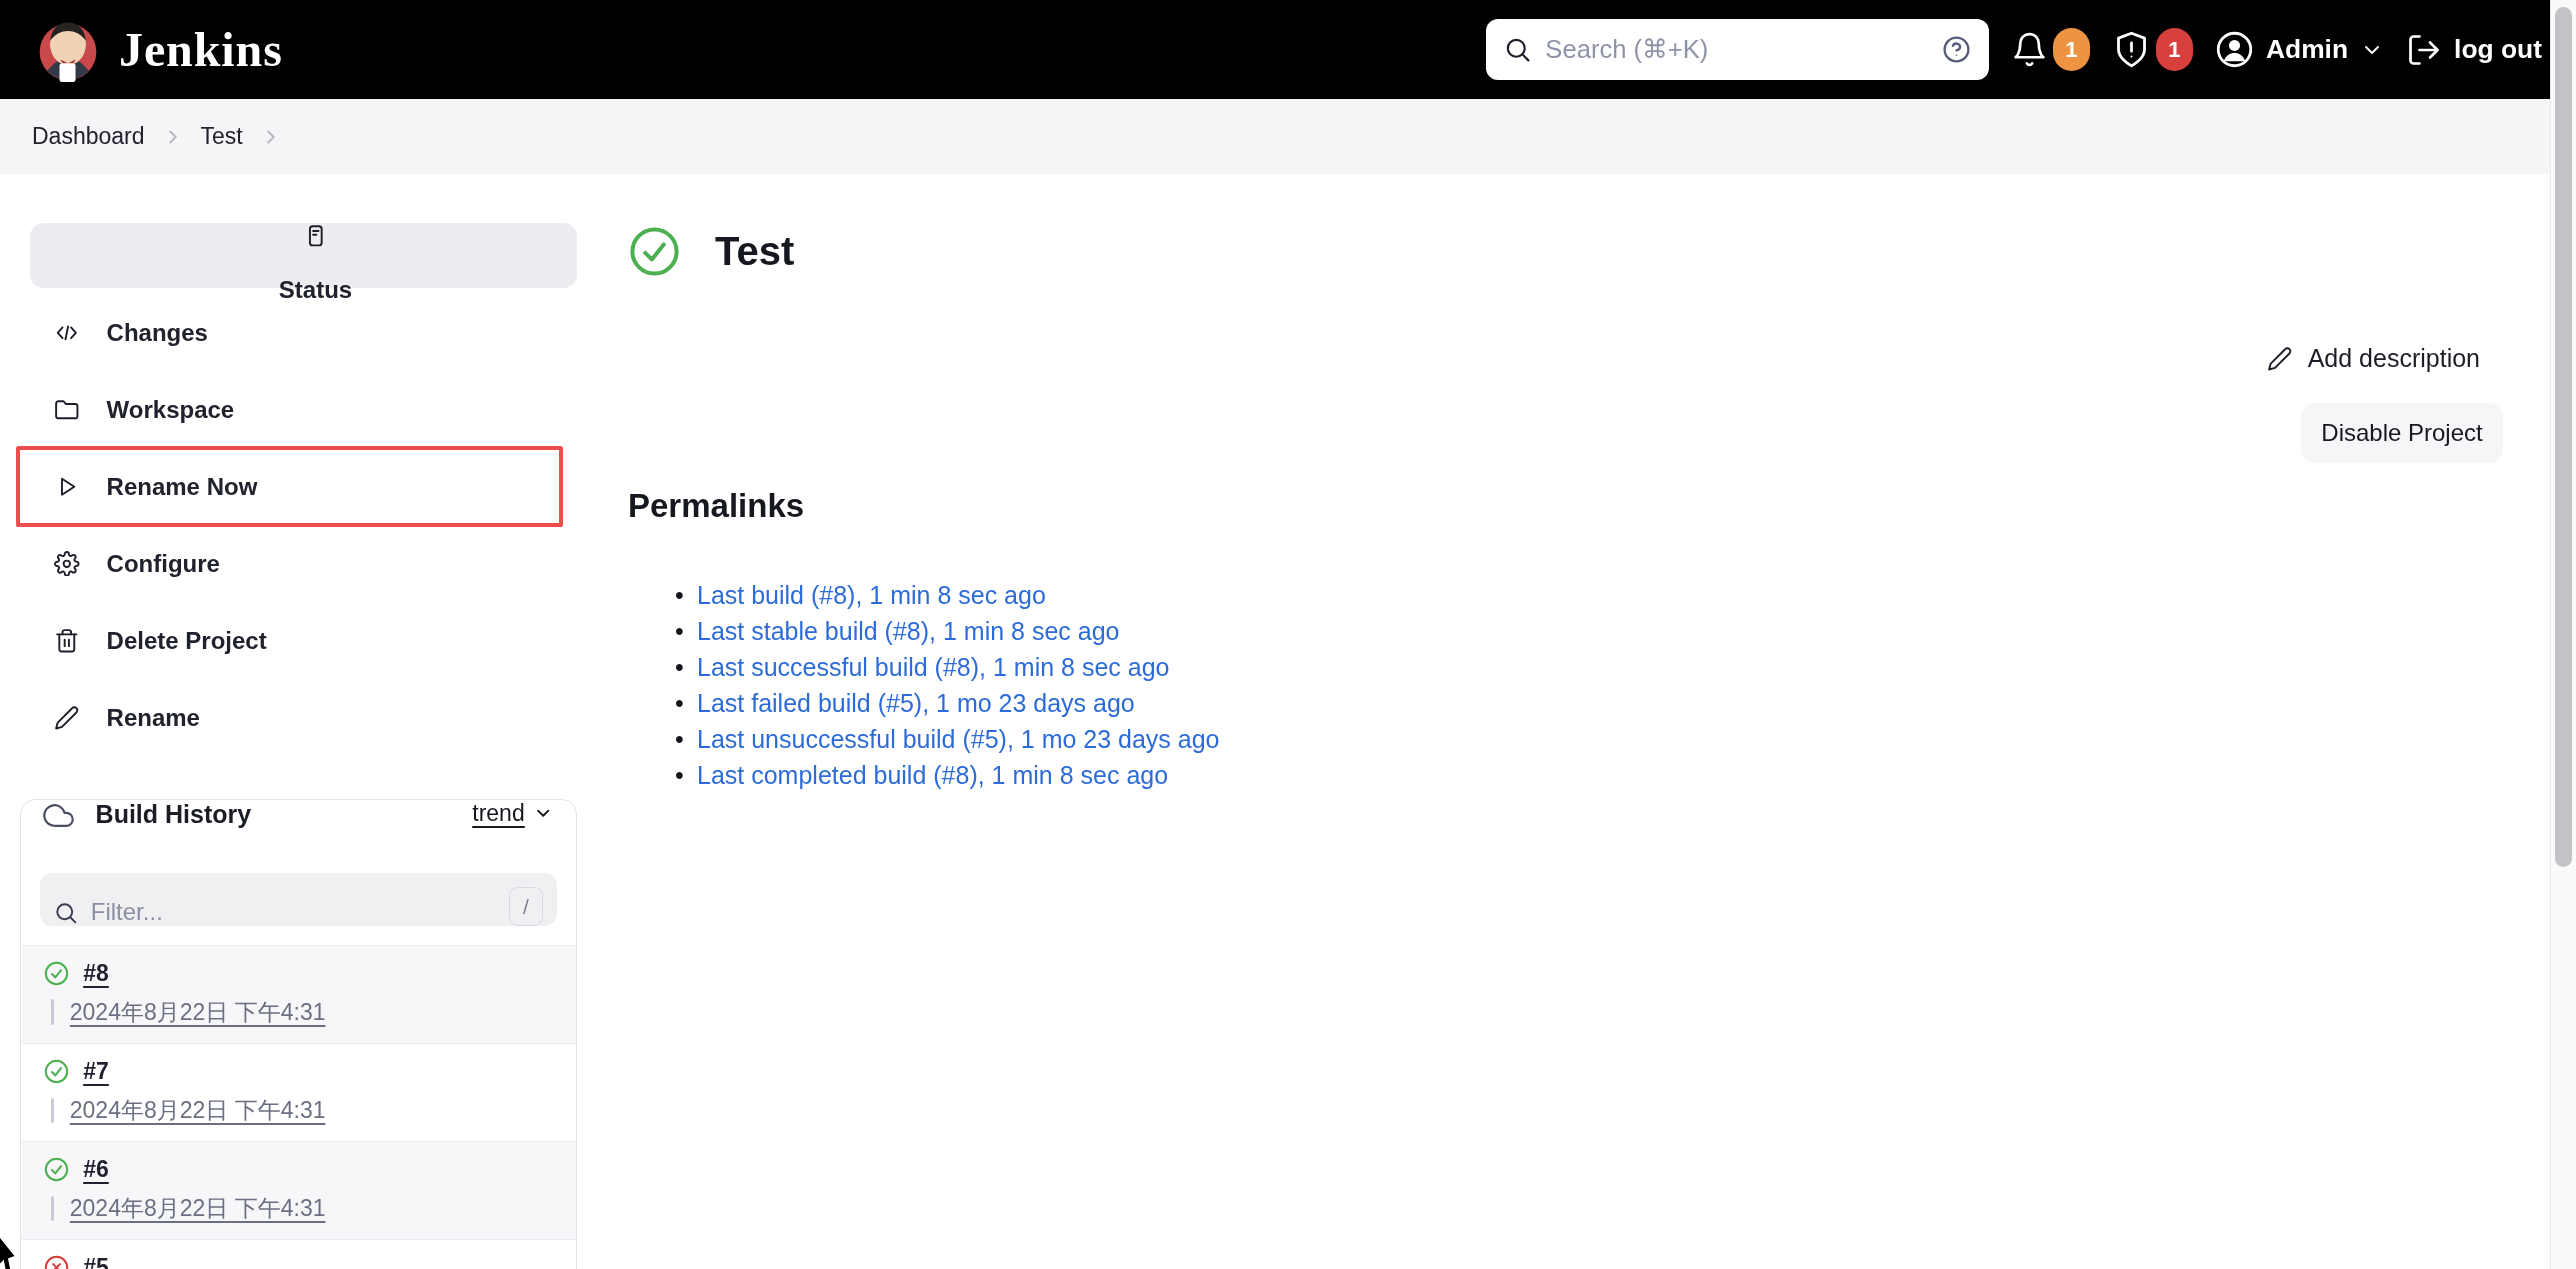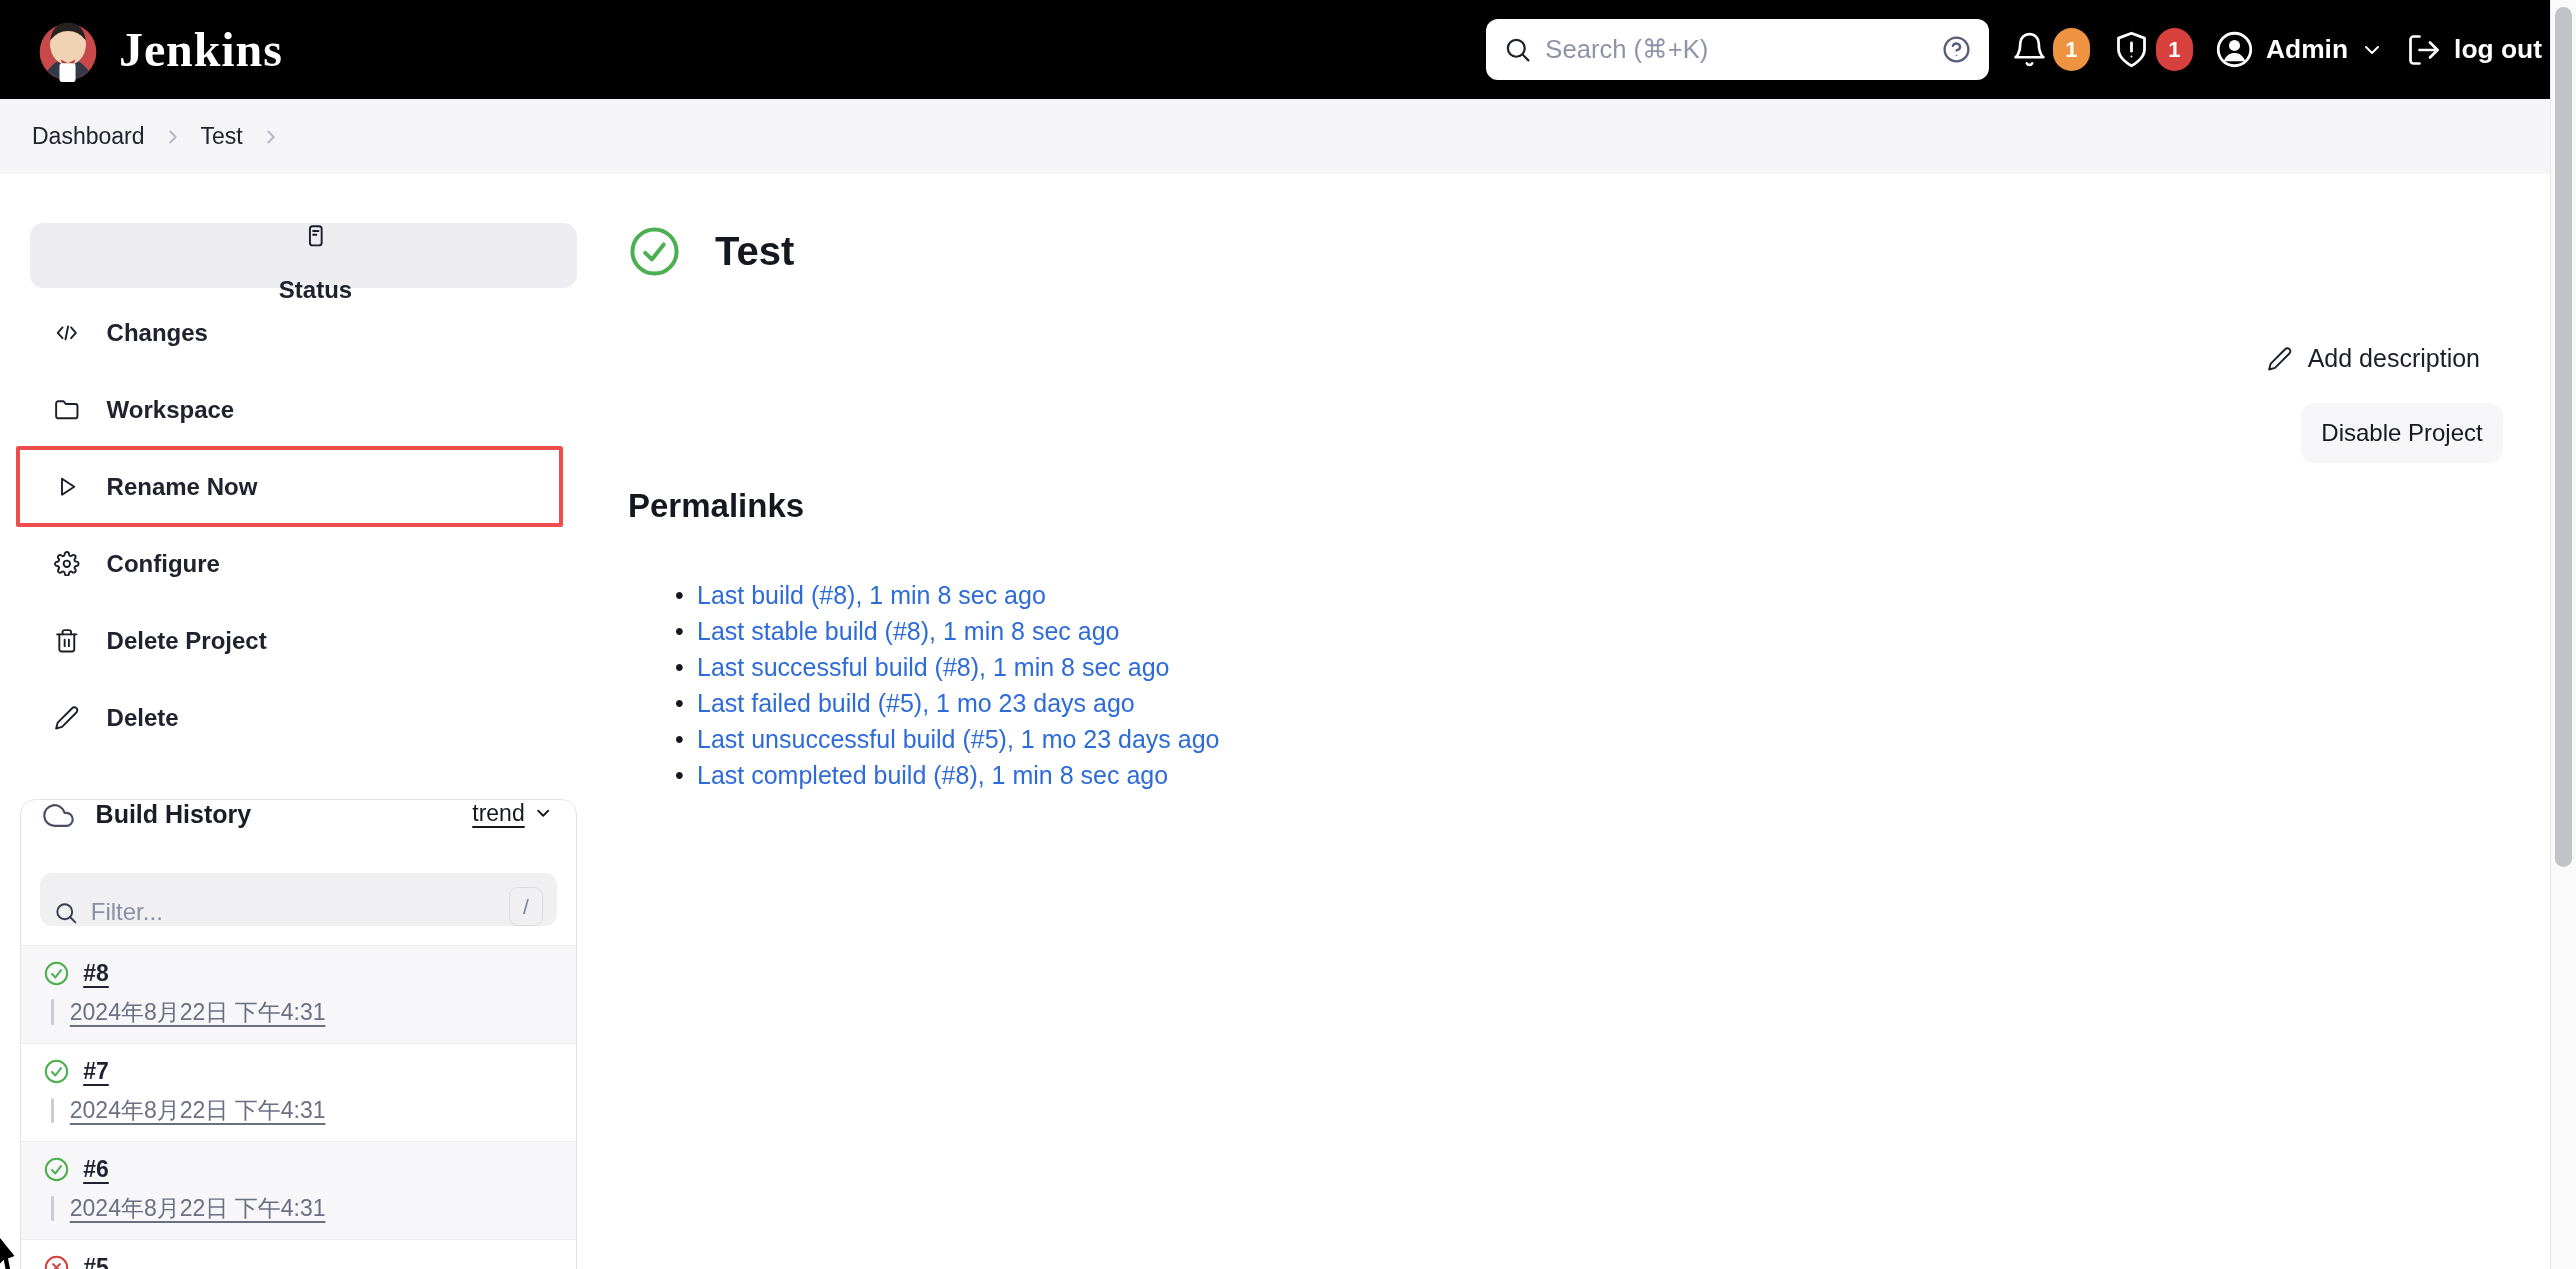--- a/index.html
+++ b/index.html
@@ -268,21 +268,21 @@
       </span>
       <span class="label">Delete Project</span>
     </div>
 
     <div class="side-item">
       <span>
         <svg width="25.6" height="25.6" viewBox="0 0 24 24" fill="none" stroke="#1c1e29" stroke-width="1.8" stroke-linecap="round" stroke-linejoin="round">
           <path d="M17 3a2.83 2.83 0 1 1 4 4L7.5 20.5 2 22l1.5-5.5L17 3z"></path>
         </svg>
       </span>
-      <span class="label">Delete</span>
+      <span class="label">Rename</span>
     </div>
   </div>
 
   <div class="bh-panel">
     <div class="bh-header">
       <span>
         <svg width="31" height="31" viewBox="0 0 24 24" fill="none" stroke="#4a4e63" stroke-width="1.7" stroke-linecap="round" stroke-linejoin="round">
           <path d="M18 10h-1.26A8 8 0 1 0 9 20h9a5 5 0 0 0 0-10z"></path>
         </svg>
       </span>

